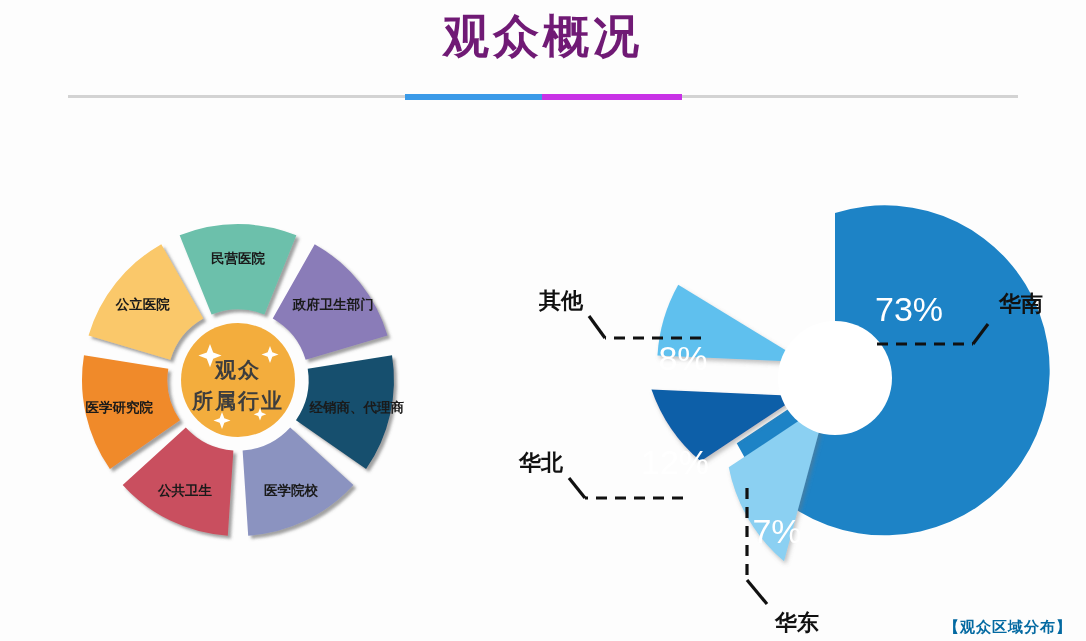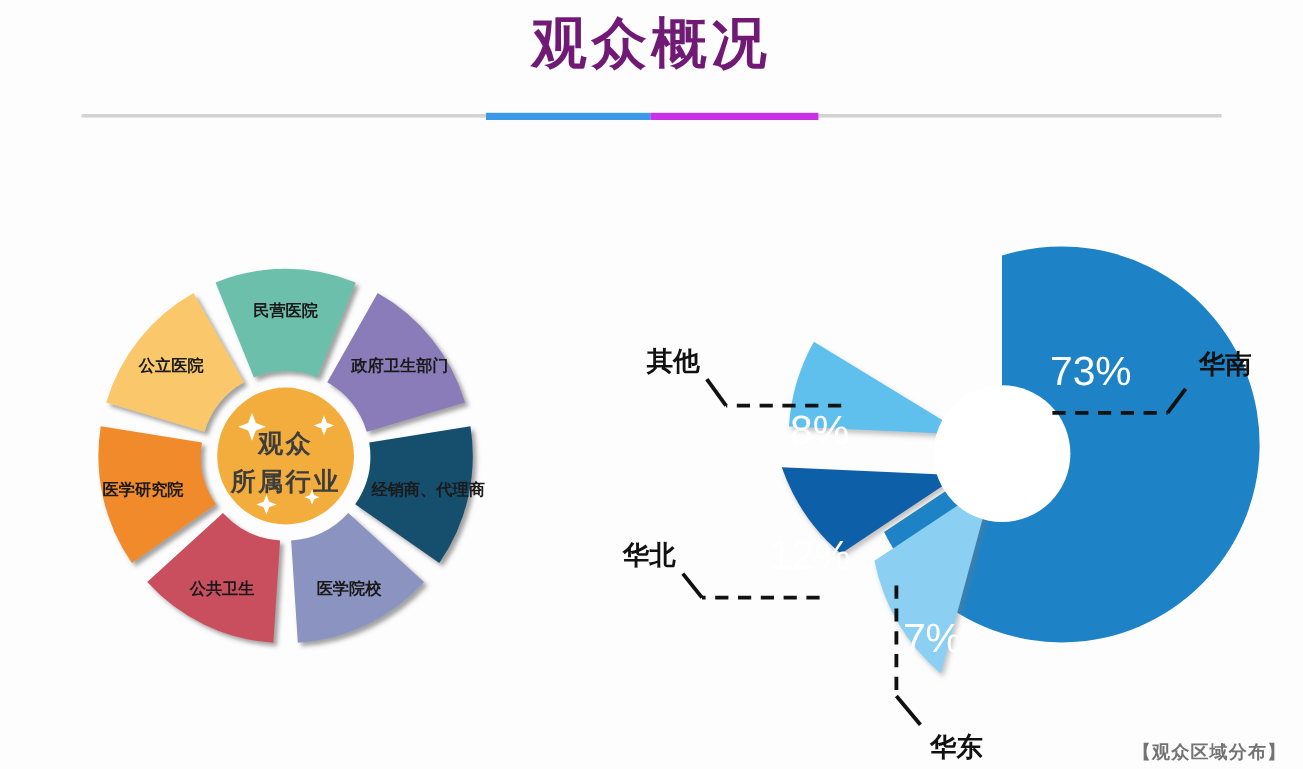--- a/index.html
+++ b/index.html
@@ -104,21 +104,21 @@
     fill: none;
   }
 
   #region-caption {
     position: absolute;
     right: 14px;
     bottom: 4px;
     font-family: "DejaVu Sans", "Liberation Sans", sans-serif;
     font-size: 15px;
     font-weight: 700;
-    color: #737373;
+    color: #0369a1;
     letter-spacing: 1px;
   }
 </style>
 </head>
 <body>
 
 <div id="slide-title">观众概况</div>
 
 <div id="title-divider">
   <div class="divider-base"></div>

